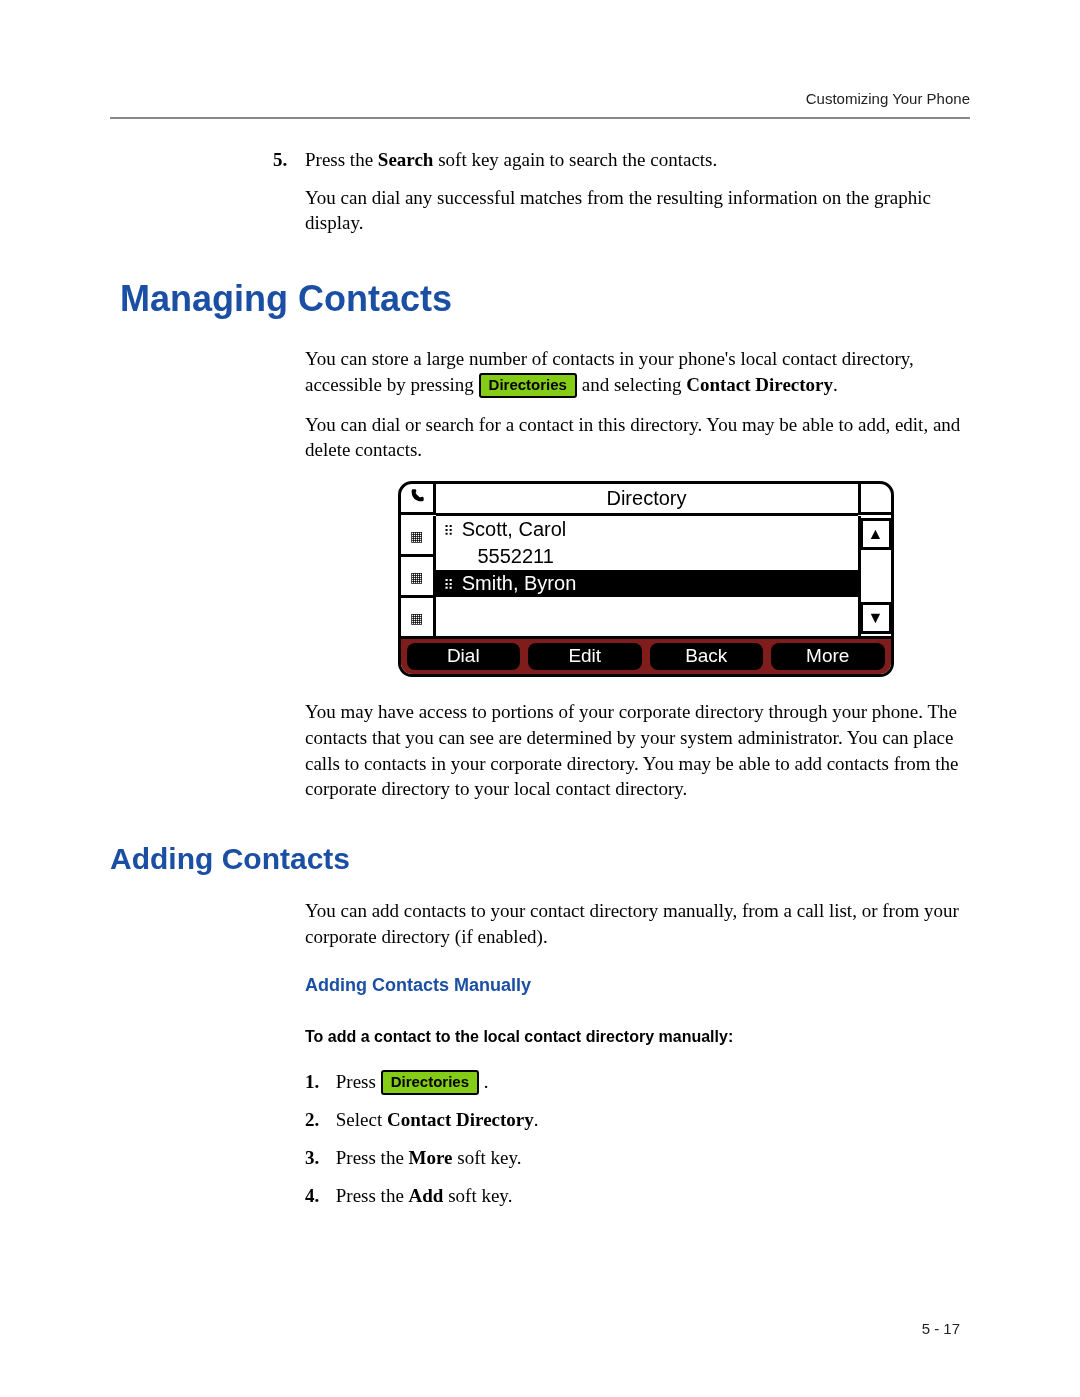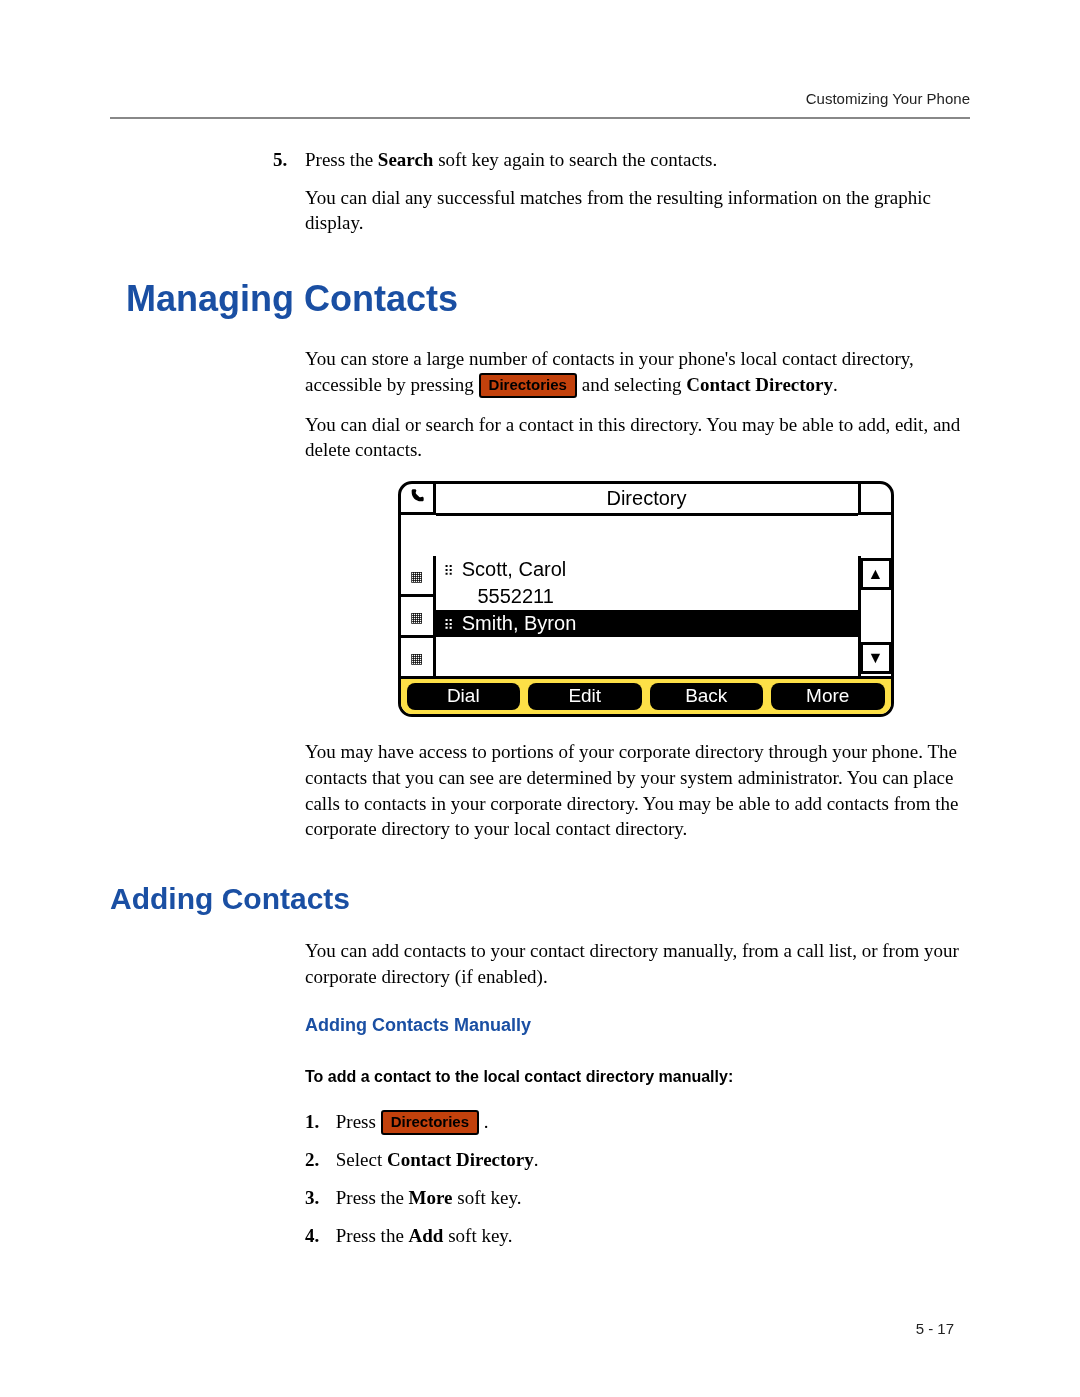--- a/index.html
+++ b/index.html
@@ -53,21 +53,21 @@
     font-weight: bold;
   }
   .subpara { margin-top: 12px; }
   .bold { font-weight: bold; }
 
   h1.section {
     font-family: "Trebuchet MS", "Segoe UI", Arial, sans-serif;
     font-size: 36px;
     font-weight: bold;
     color: #1a4fa3;
-    margin: 42px 0 26px 16px;
+    margin: 42px 0 26px 10px;
   }
   h2.subsection {
     font-family: "Trebuchet MS", "Segoe UI", Arial, sans-serif;
     font-size: 30px;
     font-weight: bold;
     color: #1a4fa3;
     margin: 40px 0 22px 0;
   }
   h3.minisec {
     font-family: Liberation Sans, sans-serif;
@@ -86,21 +86,21 @@
   .keycap {
     display: inline-block;
     border: 2px solid #000;
     border-radius: 3px;
     padding: 0 8px 1px 8px;
     font-family: Arial, Helvetica, sans-serif;
     font-weight: bold;
     font-size: 15px;
     line-height: 20px;
     vertical-align: 1px;
-    background: #c2410c;
+    background: #84cc16;
   }
 
   
   .lcd-wrap {
     margin: 18px auto 22px auto;
     width: 496px;
     padding-left: 16px;
   }
   .lcd {
     border: 3px solid #000;
@@ -153,36 +153,35 @@
   .title-bar {
     text-align: center;
     border-bottom: 3px solid #000;
     padding: 1px 0;
     font-weight: normal;
     font-size: 20px;
   }
   .lcd-body {
     display: flex;
     height: 120px;
-    margin-top: 40px;
   }
   .rows { flex: 1; }
   .dir-row { padding: 0 8px; }
   .dir-name { display: flex; align-items: center; gap: 8px; }
   .dir-num { padding-left: 34px; }
   .dot-icon::before { content: "⠿"; font-size: 14px; }
   .sel {
     background: #000;
     color: #fff;
   }
   .softkeys {
     display: flex;
     gap: 8px;
     padding: 4px 6px 4px 6px;
-    background: #fde047;
+    background: #7f1d1d;
     border-top: 3px solid #000;
   }
   .softkey {
     flex: 1;
     background: #000;
     color: #fff;
     text-align: center;
     border-radius: 8px;
     padding: 0 0 2px 0;
     font-family: Arial, Helvetica, sans-serif;
@@ -201,21 +200,21 @@
     margin-bottom: 12px;
   }
   ol.steps > li .n {
     display: inline-block;
     width: 26px;
     font-weight: bold;
   }
 
   .page-footer {
     position: absolute;
-    right: 126px;
+    right: 120px;
     bottom: 60px;
     font-family: "Trebuchet MS", Arial, sans-serif;
     font-size: 15px;
     color: #222;
   }
   .phone-icon svg { width: 16px; height: 16px; }
   .grid-icon::before { content: "▦"; font-size: 14px; }
 </style>
 </head>
 <body>

